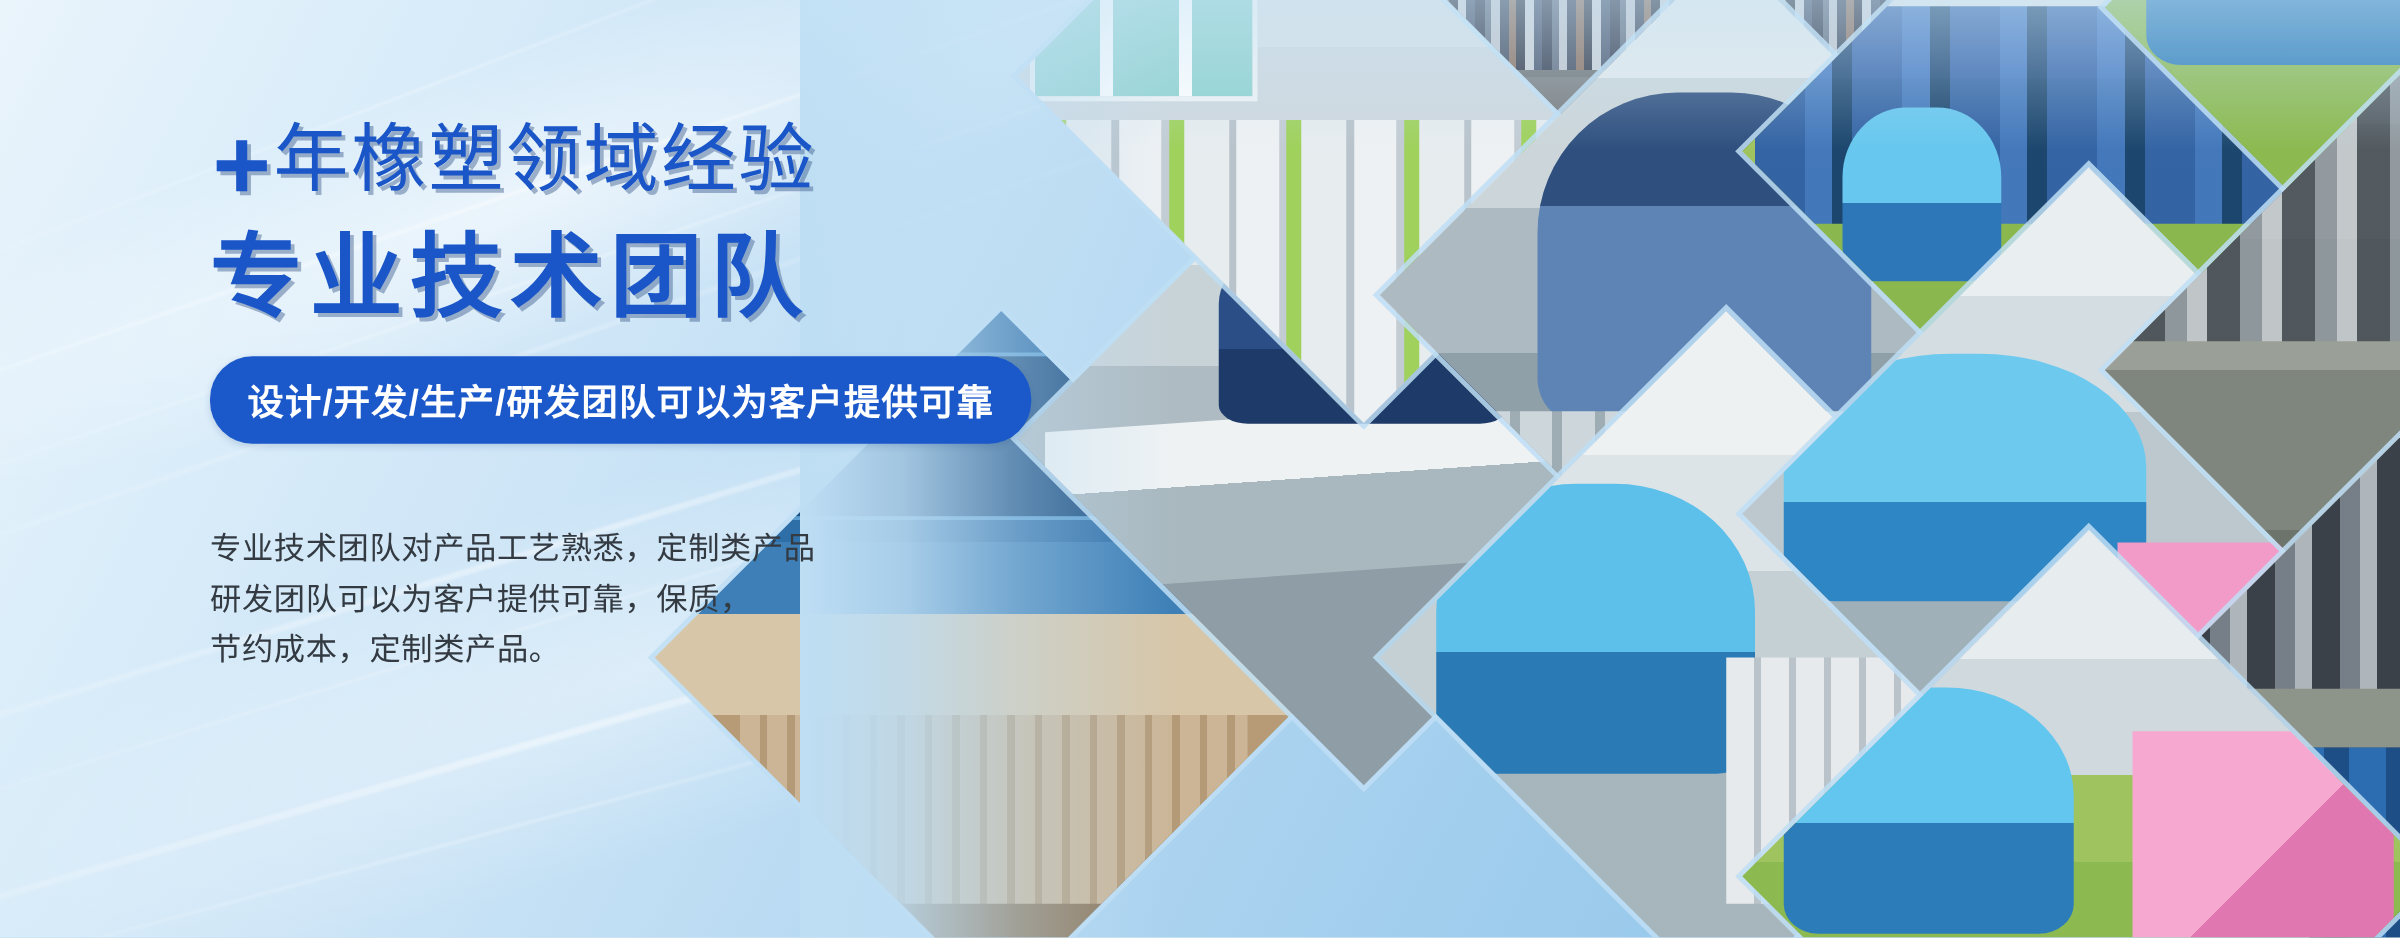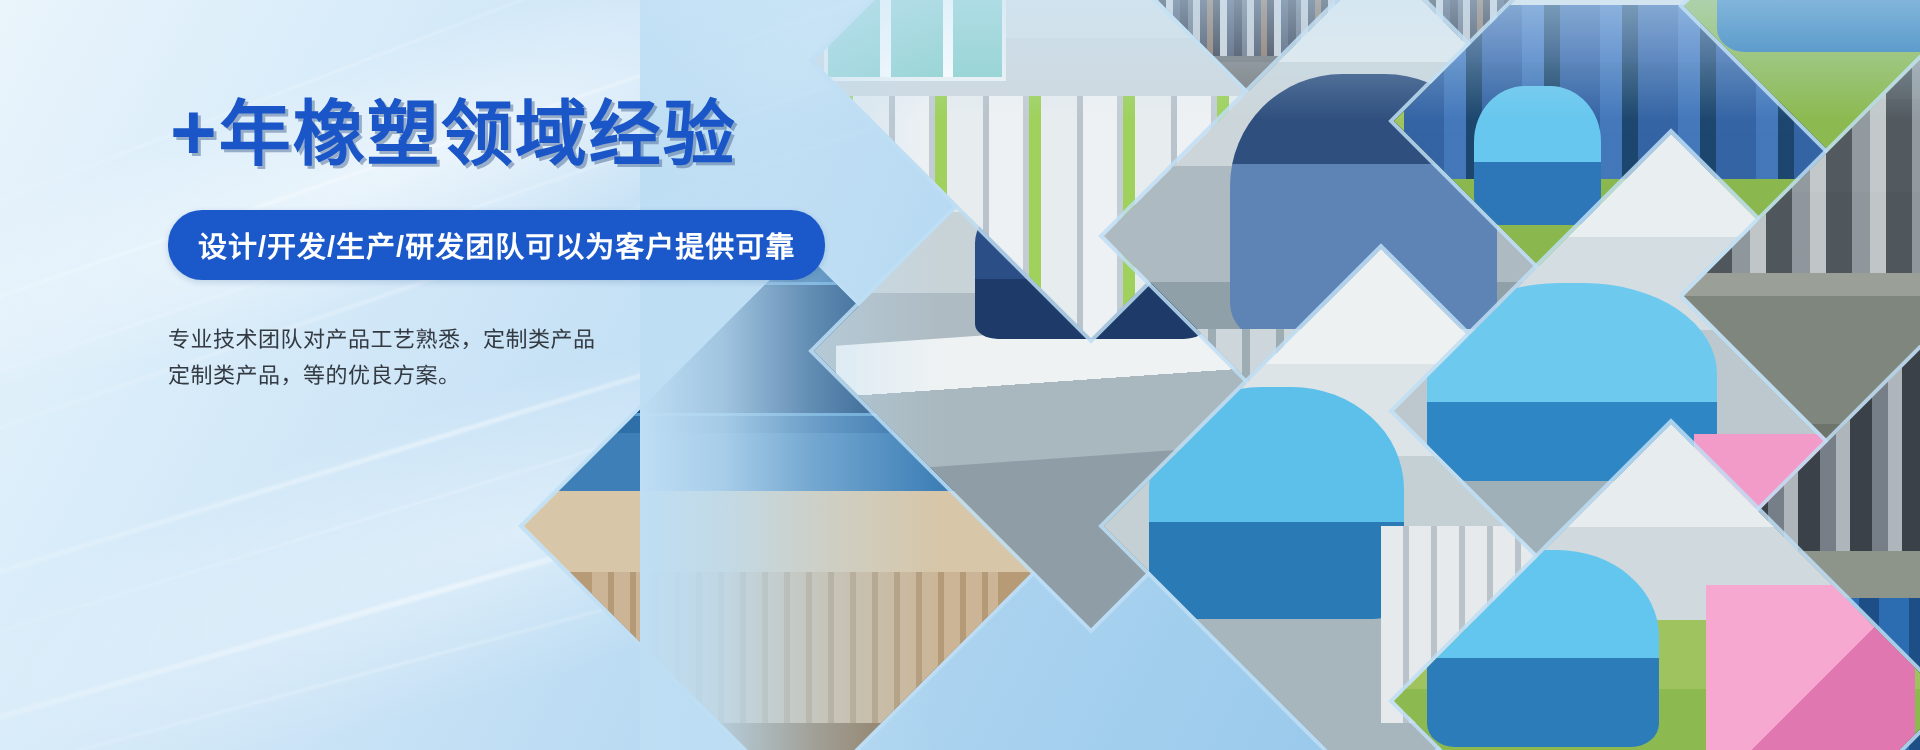--- a/index.html
+++ b/index.html
@@ -80,26 +80,26 @@
   }
   .hl-plus {
     font-size:80px;
     font-weight:bold;
     color:#1A56C8;
     line-height:1;
     margin:0 2px 6px 2px;
     text-shadow:3px 3px 0 rgba(60,90,140,.45);
   }
   .hl-cn1 {
-    font-size:72px;
-    font-weight:bold;
+    font-size:60px;
+    font-weight:normal;
     color:#1A56C8;
     letter-spacing:2px;
     line-height:1;
-    margin-bottom:8px;
+    margin-bottom:20px;
     text-shadow:3px 3px 0 rgba(60,90,140,.45);
   }
   .hl-line2 {
     font-size:74px;
     font-weight:bold;
     color:#1A56C8;
     letter-spacing:6px;
     line-height:1.02;
     white-space:nowrap;
     text-shadow:3px 3px 0 rgba(60,90,140,.45);
@@ -113,23 +113,23 @@
     font-size:29px;
     font-weight:bold;
     letter-spacing:1px;
     padding:13px 30px 15px 30px;
     border-radius:34px;
     white-space:nowrap;
     box-shadow:0 2px 6px rgba(20,60,130,.18);
   }
 
   .paragraph {
-    margin-top:42px;
+    margin-top:64px;
     color:#333a42;
-    font-size:22px;
+    font-size:25px;
     line-height:1.62;
     letter-spacing:.5px;
   }
   .paragraph p { white-space:nowrap; }
 
   
   .collage {
     position:absolute;
     left:640px; top:-230px;
     width:1480px; height:1220px;
@@ -459,24 +459,26 @@
   <div class="collage-fade"></div>
   <div class="collage-fade-top"></div>
 
   <div class="content">
 
     <div class="headline">
       <div class="hl-line1">
         <span class="hl-plus">+</span>
         <span class="hl-cn1">年橡塑领域经验</span>
       </div>
+      <div class="hl-line2">专业技术团队</div>
     </div>
 
     <div class="pill">设计/开发/生产/研发团队可以为客户提供可靠</div>
 
     <div class="paragraph">
       <p>专业技术团队对产品工艺熟悉，定制类产品</p>
-      <p>定制类产品，等的优良方案。</p>
+      <p>研发团队可以为客户提供可靠，保质，</p>
+      <p>节约成本，定制类产品。</p>
     </div>
 
   </div>
 
 </div>
 
 </body></html>

